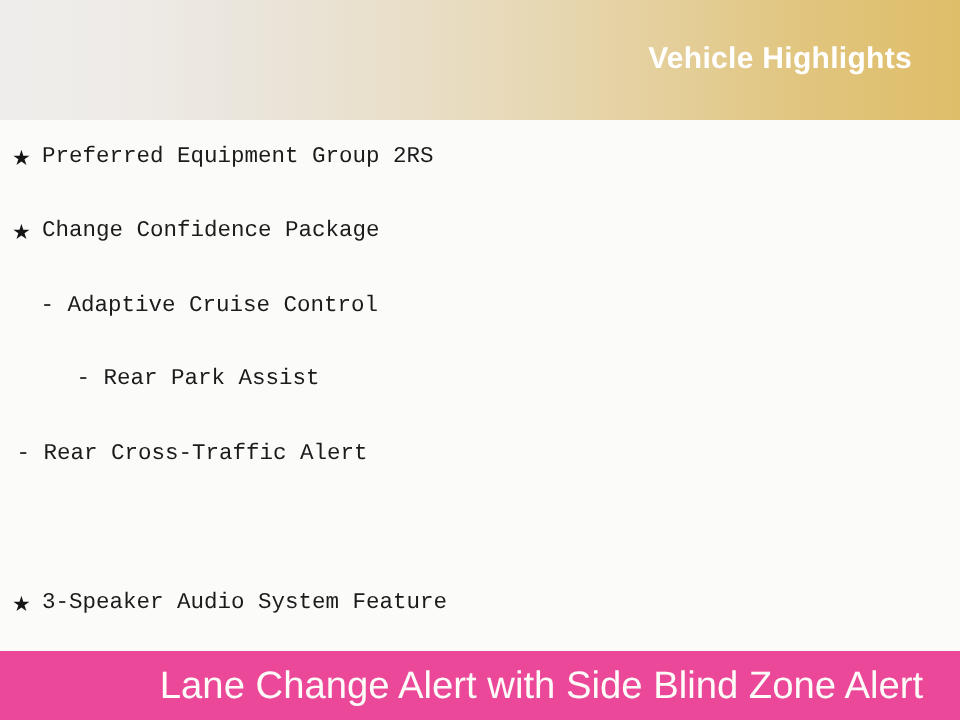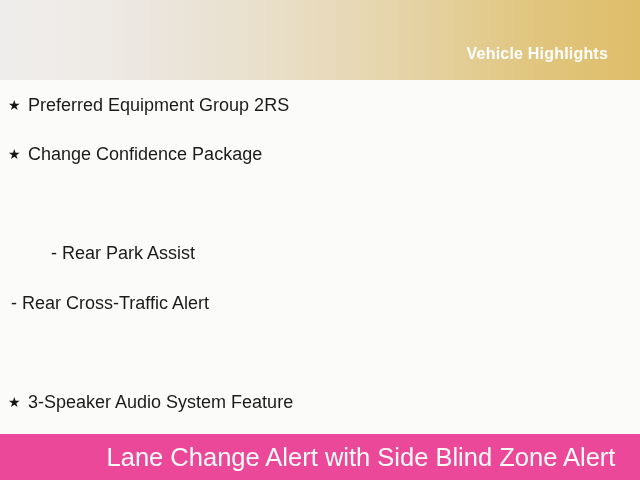--- a/index.html
+++ b/index.html
@@ -37,23 +37,23 @@
         #eae4d9 28%,
         #e9dfc9 42%,
         #e7d8b4 56%,
         #e4cf9a 70%,
         #e1c57e 84%,
         #dfbe69 100%);
   }
   .header-title {
     position: absolute;
     right: 32px;
-    top: 44px;
+    top: 29px;
     color: #ffffff;
-    font-size: 16px;
+    font-size: 20px;
     font-weight: bold;
     letter-spacing: 0.2px;
     white-space: nowrap;
     line-height: 20px;
   }
 
   
   .highlights-list {
     position: absolute;
     left: 0;
@@ -75,23 +75,24 @@
     width: 18px;
     margin-left: 8px;
     color: #151515;
     font-size: 14px;
     line-height: 1;
     text-align: left;
     flex: 0 0 auto;
   }
   .row-text {
     color: #1b1b1b;
-    font-size: 18px;
+    font-size: 15px;
     line-height: 20px;
     white-space: nowrap;
+    font-family: Liberation Mono, monospace;
   }
   .highlight-row.level-1 .row-text {
     margin-left: 2px;
   }
   .highlight-row.level-2 {
     padding-left: 27px;
     box-sizing: border-box;
   }
   .highlight-row.level-2 .row-text {
     margin-left: 0;
@@ -132,20 +133,23 @@
     <div class="highlight-row level-1" style="top:0px;">
       <span class="bullet-star">★</span>
       <span class="row-text">Preferred Equipment Group 2RS</span>
     </div>
 
     <div class="highlight-row level-1" style="top:49.5px;">
       <span class="bullet-star">★</span>
       <span class="row-text">Change Confidence Package</span>
     </div>
 
+    <div class="highlight-row level-2" style="top:99px;">
+      <span class="row-text">- Adaptive Cruise Control</span>
+    </div>
 
     <div class="highlight-row level-2" style="top:148.5px;margin-left:24px;">
       <span class="row-text">- Rear Park Assist</span>
     </div>
 
     <div class="highlight-row level-2" style="top:198px;padding-left:11px;">
       <span class="row-text">- Rear Cross-Traffic Alert</span>
     </div>
 
 

